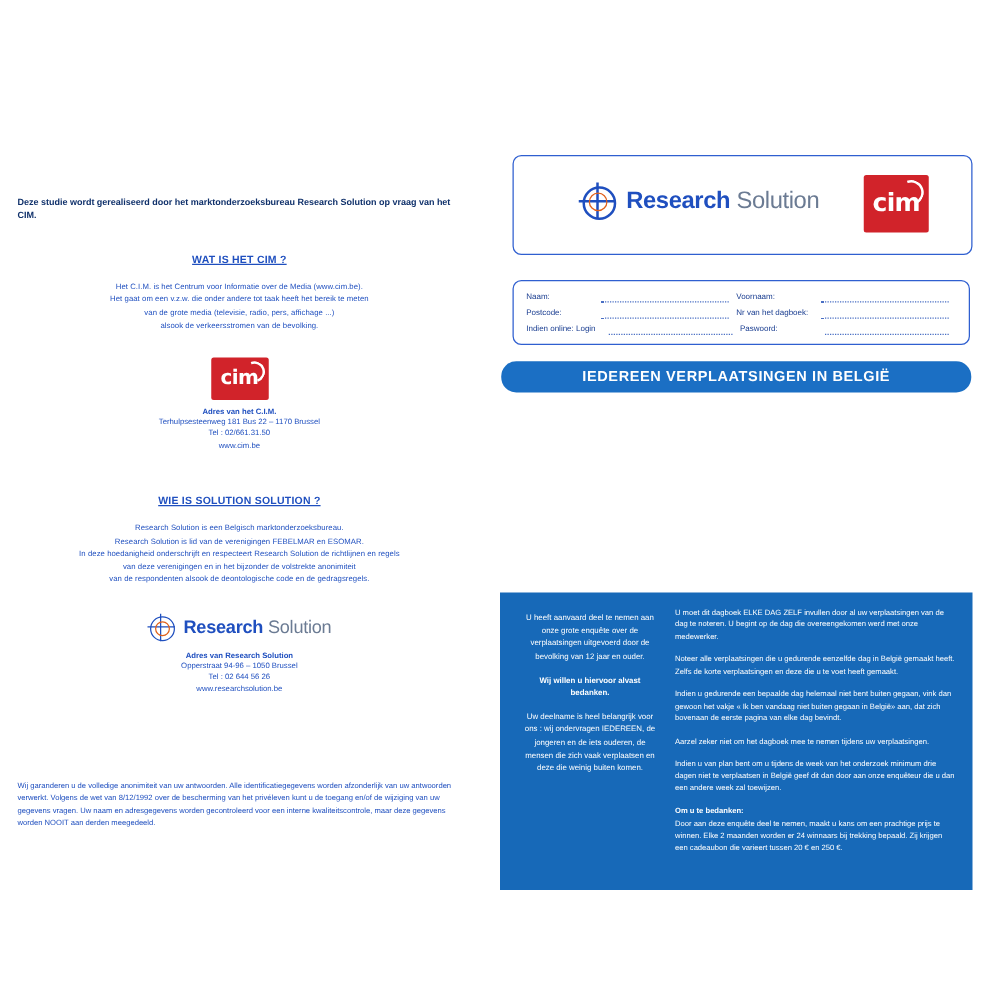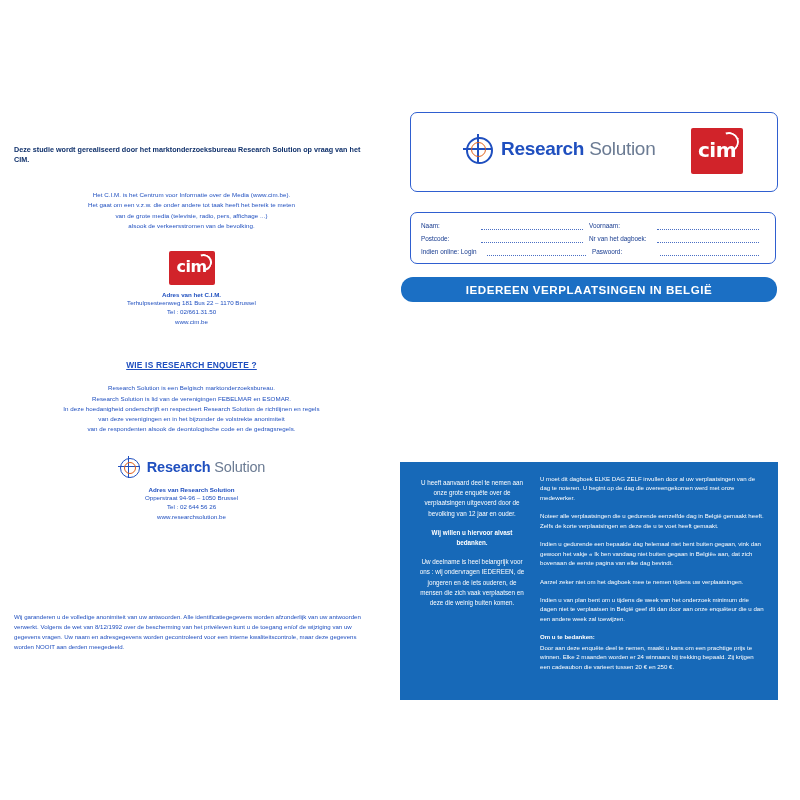--- a/index.html
+++ b/index.html
@@ -9,21 +9,21 @@
   }
   body {
     width: 800px;
     height: 800px;
     position: relative;
     font-family: "Liberation Sans", sans-serif;
     overflow: hidden;
   }
   .page {
     position: absolute;
-    left: 0; top: 0;
+    left: 0; top: 12px;
     width: 800px;
     height: 784px;
   }
 
   
   .left-panel {
     position: absolute;
     left: 14px;
     top: 145px;
     width: 355px;
@@ -374,40 +374,41 @@
 </style>
 </head>
 <body>
 
 <div class="page">
 
   <div class="left-panel">
 
     <div class="left-intro">Deze studie wordt gerealiseerd door het marktonderzoeksbureau Research Solution op vraag van het CIM.</div>
 
+    <div class="section-title">WAT IS HET CIM ?</div>
     <div class="body-text" style="white-space: pre-line;">Het C.I.M. is het Centrum voor Informatie over de Media (www.cim.be).
 Het gaat om een v.z.w. die onder andere tot taak heeft het bereik te meten
 van de grote media (televisie, radio, pers, affichage ...)
 alsook de verkeersstromen van de bevolking.</div>
 
     <div class="block-gap-1"></div>
 
     <div class="cim-logo-left">
       <div class="cim-swoop"></div>
       <div class="cim-text">cim</div>
     </div>
 
     <div class="addr-title">Adres van het C.I.M.</div>
     <div class="addr-line">Terhulpsesteenweg 181 Bus 22 – 1170 Brussel</div>
     <div class="addr-line">Tel : 02/661.31.50</div>
     <div class="addr-line">www.cim.be</div>
 
     <div class="block-gap-1" style="height:34px;"></div>
 
-    <div class="section-title">WIE IS RESEARCH ENQUETE ?</div>
+    <div class="section-title">WIE IS SOLUTION SOLUTION ?</div>
     <div class="body-text" style="white-space: pre-line;">Research Solution is een Belgisch marktonderzoeksbureau.
 Research Solution is lid van de verenigingen  FEBELMAR en ESOMAR.
 In deze hoedanigheid onderschrijft en respecteert Research Solution de richtlijnen en regels
 van deze verenigingen en in het bijzonder de volstrekte anonimiteit
 van de respondenten alsook de deontologische code en de gedragsregels.</div>
 
     <div class="block-gap-2"></div>
 
     <div class="rs-logo">
       <div class="rs-mark">

